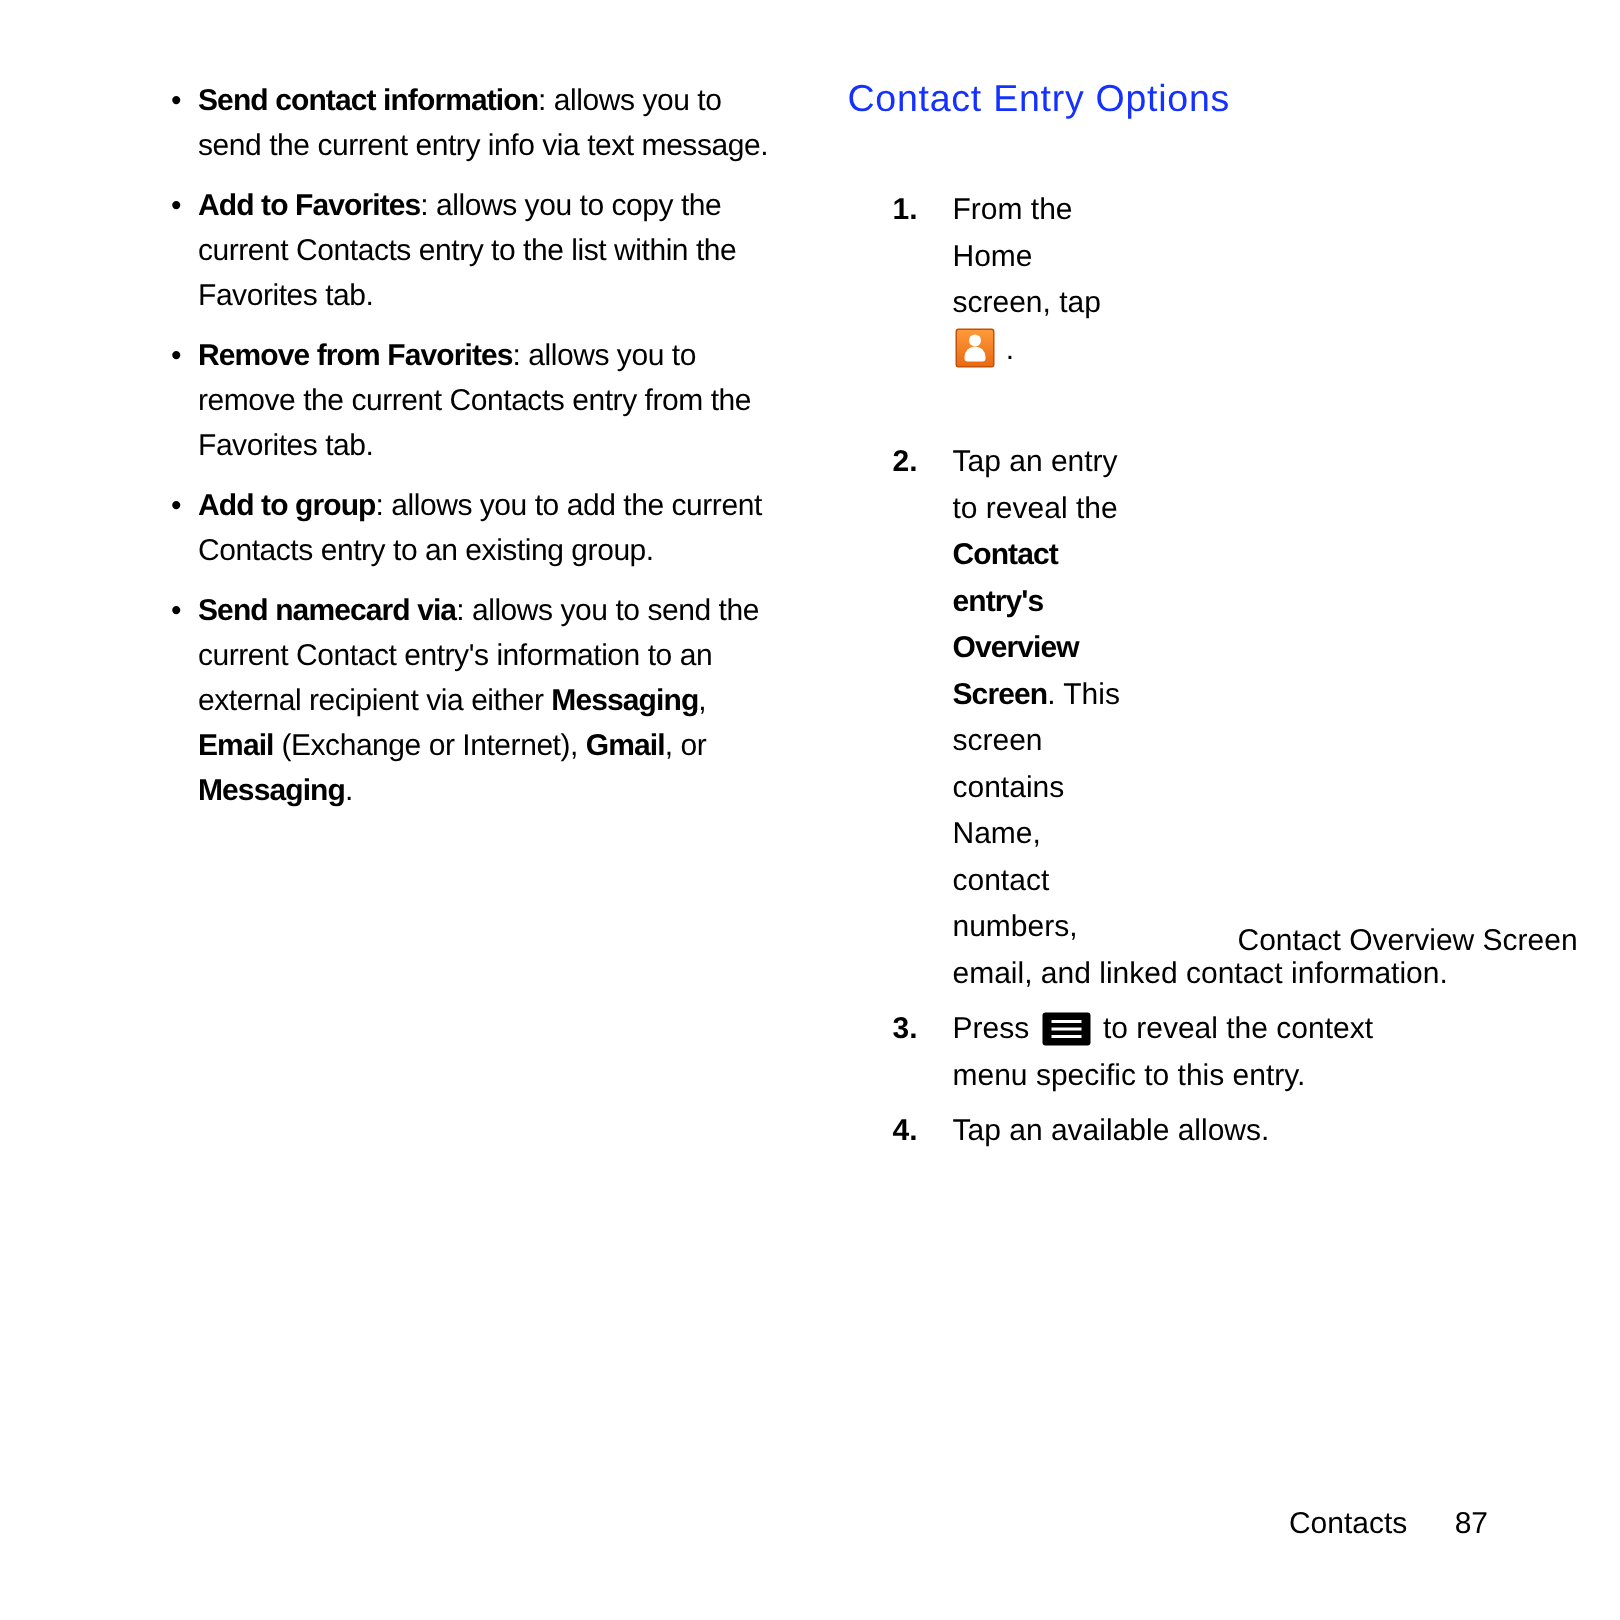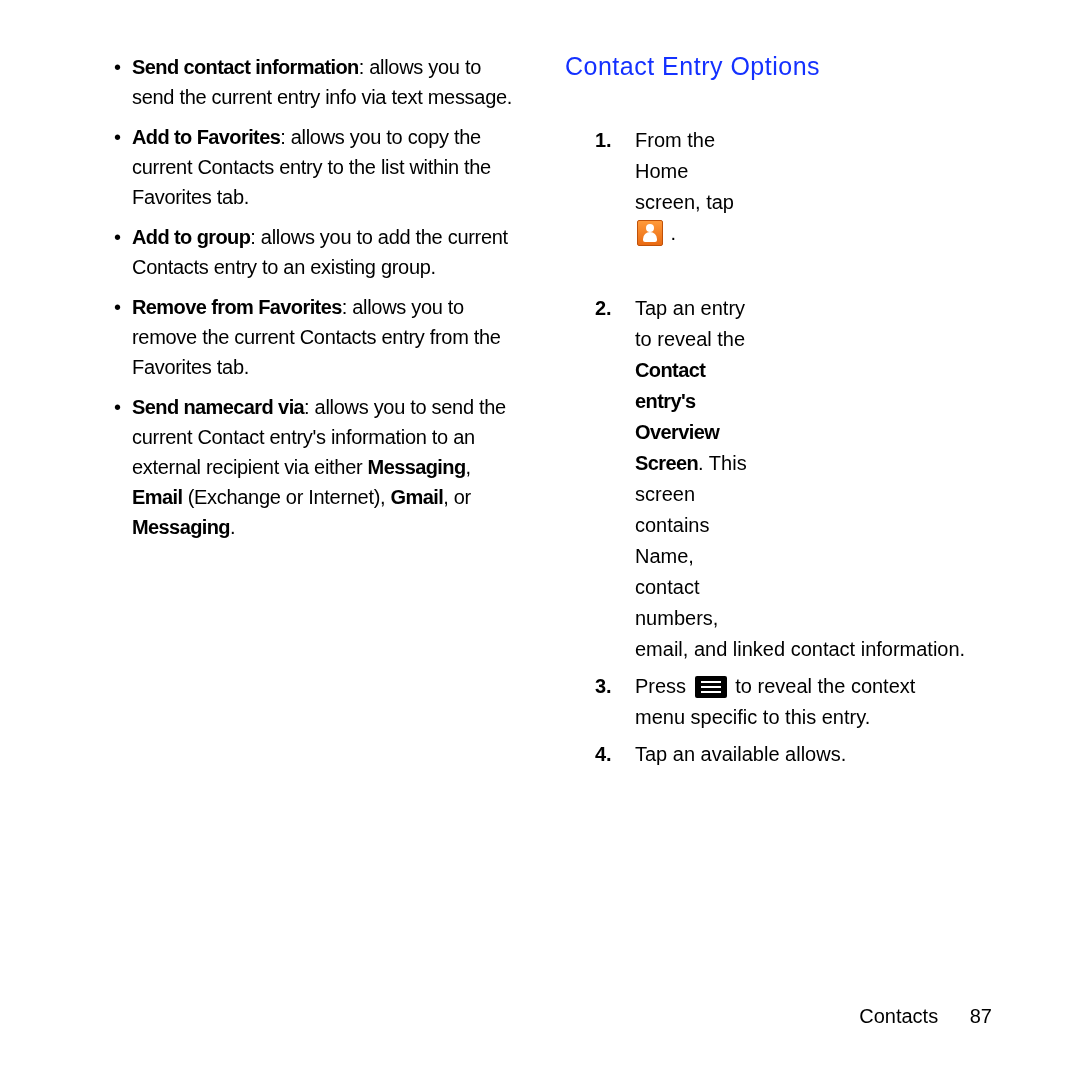--- a/index.html
+++ b/index.html
@@ -156,24 +156,24 @@
 
     <div class="col col-left">
       <ul class="bullets">
         <li>
           <span class="b">Send contact information</span><span>: allows you to send the current entry info via text message.</span>
         </li>
         <li>
           <span class="b">Add to Favorites</span><span>: allows you to copy the current Contacts entry to the list within the Favorites tab.</span>
         </li>
         <li>
+          <span class="b">Remove from Favorites</span><span>: allows you to remove the current Contacts entry from the Favorites tab.</span>
+        </li>
+        <li>
           <span class="b">Add to group</span><span>: allows you to add the current Contacts entry to an existing group.</span>
-        </li>
-        <li>
-          <span class="b">Remove from Favorites</span><span>: allows you to remove the current Contacts entry from the Favorites tab.</span>
         </li>
         <li>
           <span class="b">Send namecard via</span><span>: allows you to send the current Contact entry's information to an external recipient via either </span><span class="b">Messaging</span><span>, </span><span class="b">Email</span><span> (Exchange or Internet), </span><span class="b">Gmail</span><span>, or </span><span class="b">Messaging</span><span>.</span>
         </li>
       </ul>
     </div>
 
     <div class="col col-right">
       <h2 class="section-title">Contact Entry Options</h2>
 
@@ -191,20 +191,21 @@
         <li style="position:relative;">
           <span class="num">2.</span>
           <div>
             <div class="narrow">
               <span>Tap an entry to reveal the </span><span class="b">Contact entry's Overview Screen</span><span>. This screen contains Name, contact numbers,</span>
             </div>
             <div class="wrap-block">
               <span> email, and linked contact information.</span>
             </div>
           </div>
+          <div class="caption">Contact Overview Screen</div>
         </li>
 
         <li>
           <span class="num">3.</span>
           <div class="wrap-block">
             <span>Press </span>
             <span class="icon-menu"></span>
             <span> to reveal the context menu specific to this entry.</span>
           </div>
         </li>

